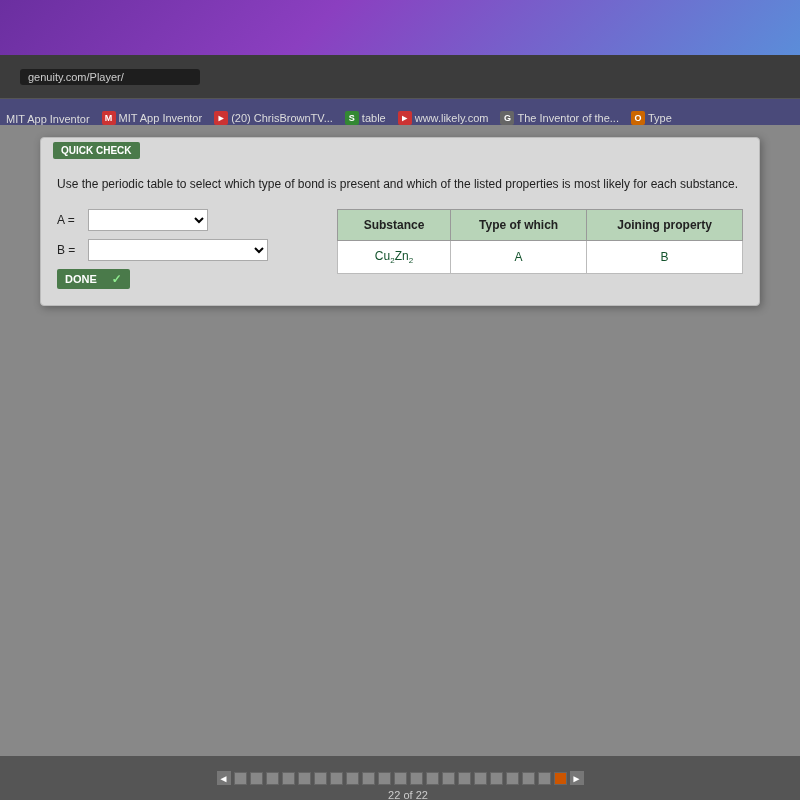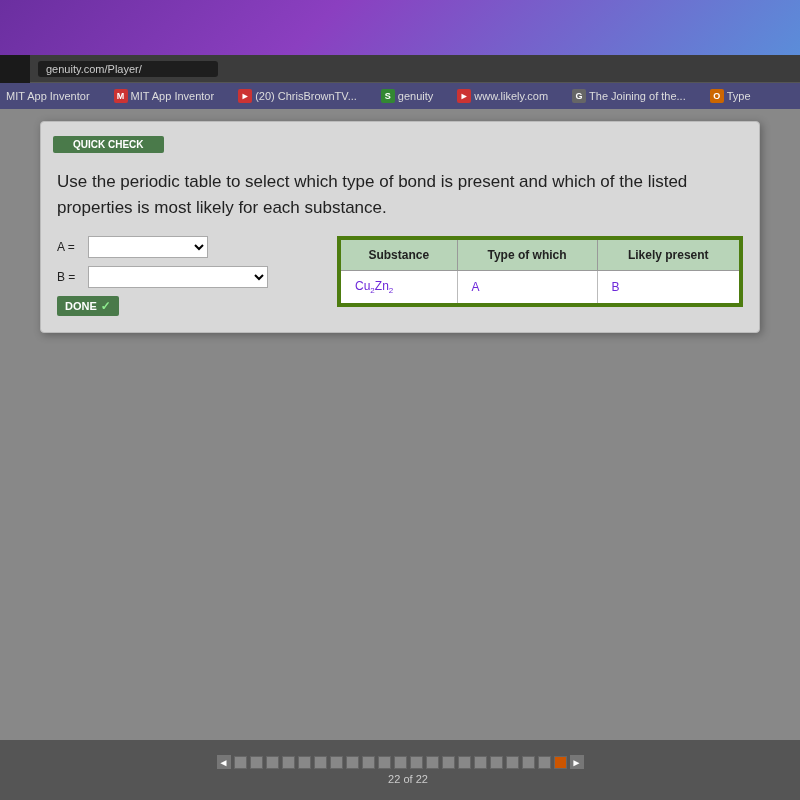--- a/index.html
+++ b/index.html
@@ -15,45 +15,44 @@
 
     
     .top-bar {
       height: 55px;
       background: linear-gradient(135deg, #6b2fa0 0%, #8b3fc0 40%, #5b8dd9 100%);
     }
 
     
     .browser-chrome {
       background: #3c3c3c;
-      height: 28px;
-      display: flex;
-      align-items: center;
-      padding: 0 8px;
+      height: 44px;
+      display: flex;
+      align-items: center;
+      padding: 0 20px;
       border-bottom: 1px solid #555;
-      margin-left: 30px;
     }
 
     .url-bar {
       background: #1e1e1e;
       color: #ccc;
       font-size: 11px;
       padding: 2px 8px;
       border-radius: 3px;
       width: 180px;
     }
 
     
     .bookmarks-bar {
       background: #4a4a7a;
       height: 26px;
       display: flex;
-      align-items: center;
+      align-items: flex-end;
       padding: 0 6px;
-      gap: 24px;
+      gap: 12px;
       overflow: hidden;
     }
 
     .bookmark-item {
       color: #ddd;
       font-size: 11px;
       white-space: nowrap;
       display: flex;
       align-items: center;
       gap: 3px;
@@ -97,32 +96,32 @@
       width: 720px;
       padding: 0;
       box-shadow: 2px 2px 8px rgba(0,0,0,0.3);
     }
 
     .quick-check-badge {
       background: #4a7a4a;
       color: white;
       font-size: 10px;
       font-weight: bold;
-      padding: 3px 20px;
+      padding: 3px 8px;
       border-radius: 2px;
       display: inline-block;
-      margin: 14px 12px 8px 12px;
+      margin: 4px 12px 8px 12px;
     }
 
     .quiz-content {
       padding: 8px 16px 16px 16px;
     }
 
     .instructions {
-      font-size: 17px;
+      font-size: 12px;
       color: #222;
       margin-bottom: 16px;
       line-height: 1.5;
     }
 
     .quiz-body {
       display: flex;
       gap: 30px;
       align-items: flex-start;
     }
@@ -163,57 +162,58 @@
       background: #4a7a4a;
       color: white;
       border: none;
       padding: 3px 8px;
       font-size: 11px;
       font-weight: bold;
       border-radius: 2px;
       cursor: pointer;
       display: flex;
       align-items: center;
-      gap: 4px;
+      gap: 15px;
       justify-content: center;
     }
 
     .check-mark {
       color: #90ee90;
       font-size: 12px;
     }
 
     
     .table-side {
       flex: 1;
     }
 
     .data-table {
       border-collapse: collapse;
       width: 100%;
-      border: 4px solid #4d7c0f;
+      border: 1px solid #4d7c0f;
       padding-left: 47px;
     }
 
     .data-table th {
       background: #b8d4b8;
       border: 1px solid #999;
       padding: 8px 14px;
       font-size: 12px;
       font-weight: bold;
       color: #222;
       text-align: center;
     }
 
     .data-table td {
       background: white;
       border: 1px solid #bbb;
       padding: 8px 14px;
       font-size: 12px;
-      color: #6d28d9;
+      color: #14532d;
+      text-align: center;
     }
 
     .data-table tr:nth-child(even) td {
       background: #f5f5f5;
     }
 
     
     .bottom-nav {
       background: #555;
       height: 60px;
@@ -279,29 +279,29 @@
   <div class="bookmark-item">
     <span class="bookmark-icon bm-red">M</span>
     <span>MIT App Inventor</span>
   </div>
   <div class="bookmark-item">
     <span class="bookmark-icon bm-red">►</span>
     <span>(20) ChrisBrownTV...</span>
   </div>
   <div class="bookmark-item">
     <span class="bookmark-icon bm-green">S</span>
-    <span>genuity</span>
+    <span>table</span>
   </div>
   <div class="bookmark-item">
     <span class="bookmark-icon bm-red">►</span>
     <span>www.likely.com</span>
   </div>
   <div class="bookmark-item">
     <span class="bookmark-icon bm-gray">G</span>
-    <span>The Joining of the...</span>
+    <span>The Inventor of the...</span>
   </div>
   <div class="bookmark-item">
     <span class="bookmark-icon bm-orange">O</span>
     <span>Type</span>
   </div>
 </div>
 
 <div class="content-area">
 
   <div class="quiz-panel">
@@ -331,21 +331,21 @@
             <span class="check-mark">✓</span>
           </button>
         </div>
 
         <div class="table-side">
           <table class="data-table">
             <thead>
               <tr>
                 <th>Substance</th>
                 <th>Type of which</th>
-                <th>Likely present</th>
+                <th>Joining property</th>
               </tr>
             </thead>
             <tbody>
               <tr>
                 <td>Cu<sub>2</sub>Zn<sub>2</sub></td>
                 <td>A</td>
                 <td>B</td>
               </tr>
             </tbody>
           </table>

